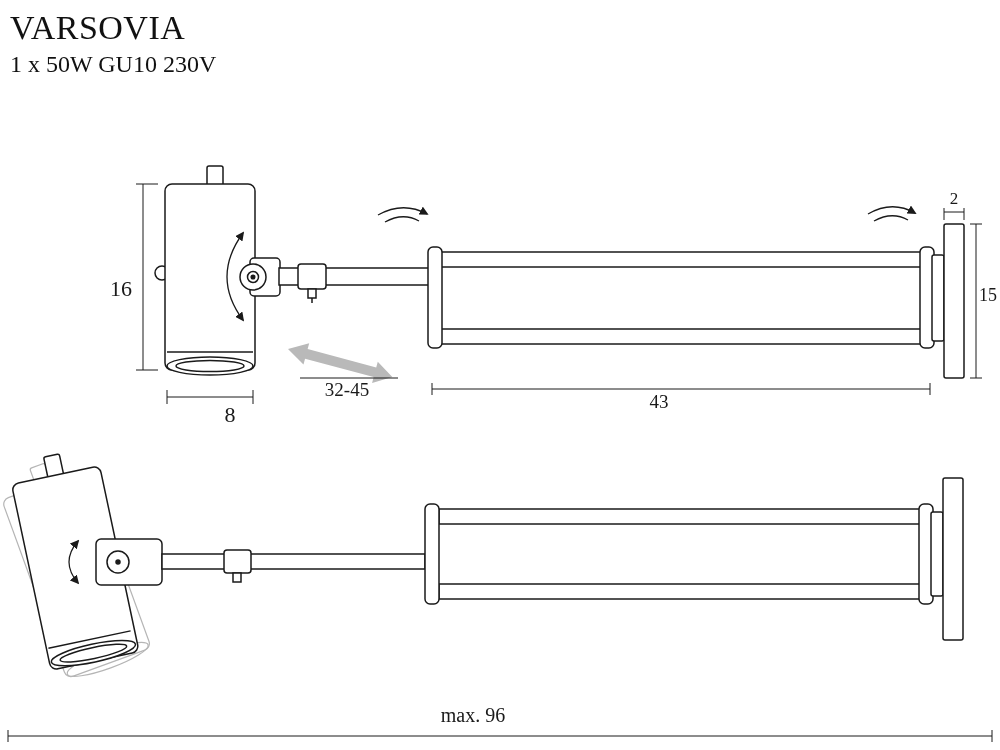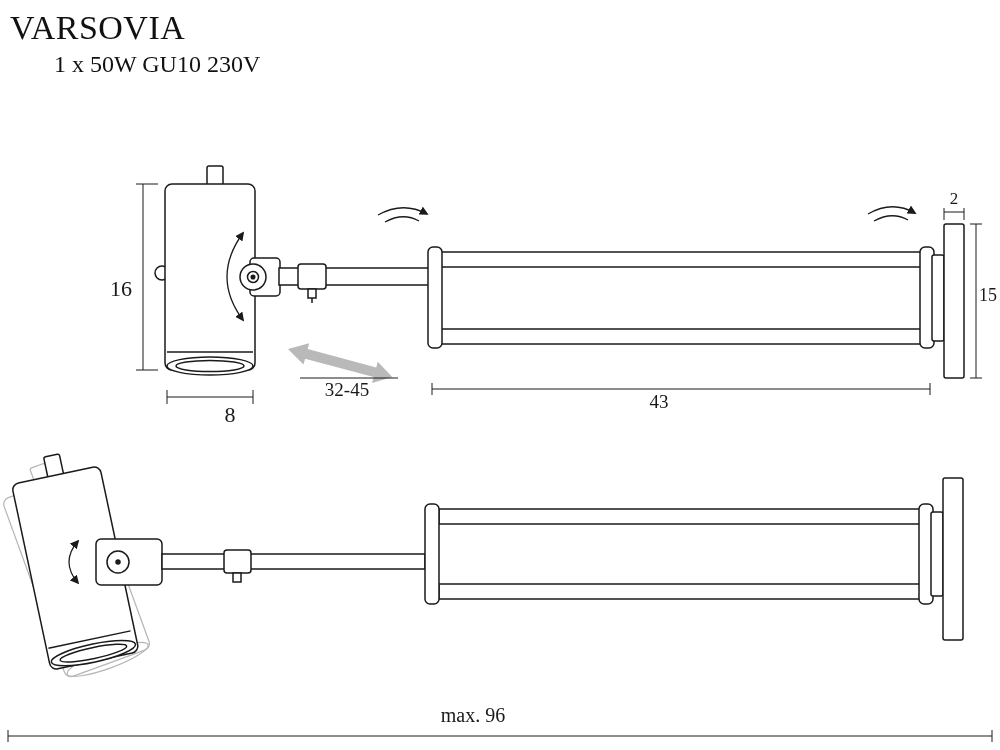--- a/index.html
+++ b/index.html
@@ -1,21 +1,21 @@
 <!DOCTYPE html>
 <html><head>
 <meta charset="utf-8">
 <style>
   html,body{margin:0;padding:0;background:#ffffff;}
   .stage{position:relative;width:1000px;height:750px;background:#fff;overflow:hidden;
          font-family:"Liberation Serif", serif;color:#111;}
   .header{position:absolute;top:8px;left:10px;line-height:1.18;}
   .title{font-size:34px;letter-spacing:.5px;}
   .code{font-size:24px;margin-top:5px;}
-  .spec{font-size:24px;margin-top:2px;margin-left:44px;}
+  .spec{font-size:24px;margin-top:2px;}
   svg{position:absolute;top:0;left:0;}
   .dim{font-family:"Liberation Serif",serif;fill:#1a1a1a;}
 </style>
 </head>
 <body>
 
 <div class="stage">
 
   <div class="header">
     <div class="title">VARSOVIA</div>

